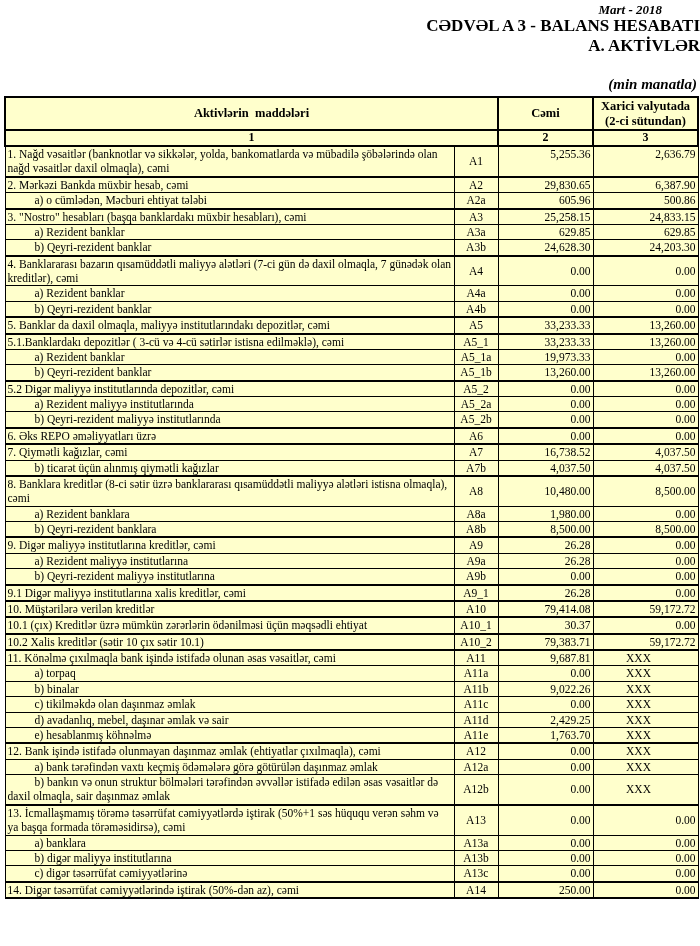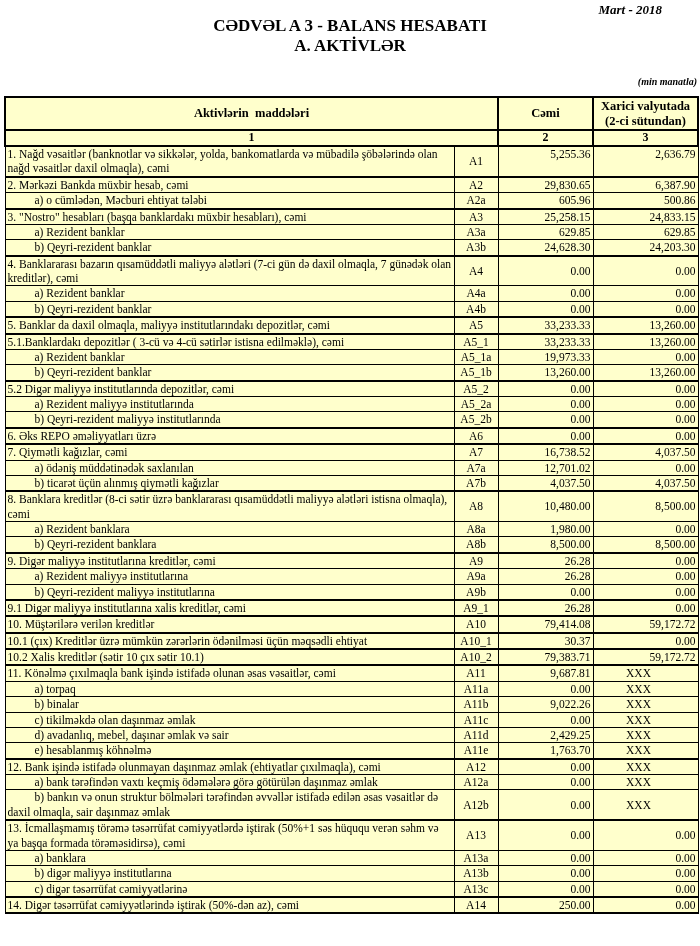--- a/index.html
+++ b/index.html
@@ -16,25 +16,25 @@
     overflow:hidden;
   }
   .sheet{position:relative;width:700px;height:946px;}
 
   .date-label{
     position:absolute;top:2px;right:38px;
     font-size:13px;font-weight:bold;font-style:italic;
   }
   .titles{
     position:absolute;top:16px;left:0;width:700px;
-    text-align:center;font-weight:bold;font-size:17px;line-height:1.15;
+    text-align:right;font-weight:bold;font-size:17px;line-height:1.15;
   }
   .unit-note{
     position:absolute;top:76px;right:3px;
-    font-size:10px;font-weight:bold;font-style:italic;
+    font-size:15px;font-weight:bold;font-style:italic;
   }
 
   table.balance{
     position:absolute;top:96px;left:4px;width:693px;
     border-collapse:collapse;table-layout:fixed;
     font-size:11.5px;line-height:1.25;
   }
   table.balance col.c-label{width:449px;}
   table.balance col.c-code{width:44px;}
   table.balance col.c-total{width:95px;}
@@ -205,26 +205,20 @@
           <td class="num">0.00</td>
           <td class="num">0.00</td>
         </tr>
         <tr class="major">
           <td class="label">7. Qiymətli kağızlar, cəmi</td>
           <td class="code">A7</td>
           <td class="num">16,738.52</td>
           <td class="num">4,037.50</td>
         </tr>
         <tr>
-          <td class="label sub">a) ödəniş müddətinədək saxlanılan</td>
-          <td class="code">A7a</td>
-          <td class="num">12,701.02</td>
-          <td class="num">0.00</td>
-        </tr>
-        <tr>
           <td class="label sub">b) ticarət üçün alınmış qiymətli kağızlar</td>
           <td class="code">A7b</td>
           <td class="num">4,037.50</td>
           <td class="num">4,037.50</td>
         </tr>
         <tr class="major">
           <td class="label">8. Banklara kreditlər (8-ci sətir üzrə banklararası qısamüddətli maliyyə alətləri istisna olmaqla), cəmi</td>
           <td class="code">A8</td>
           <td class="num">10,480.00</td>
           <td class="num">8,500.00</td>

